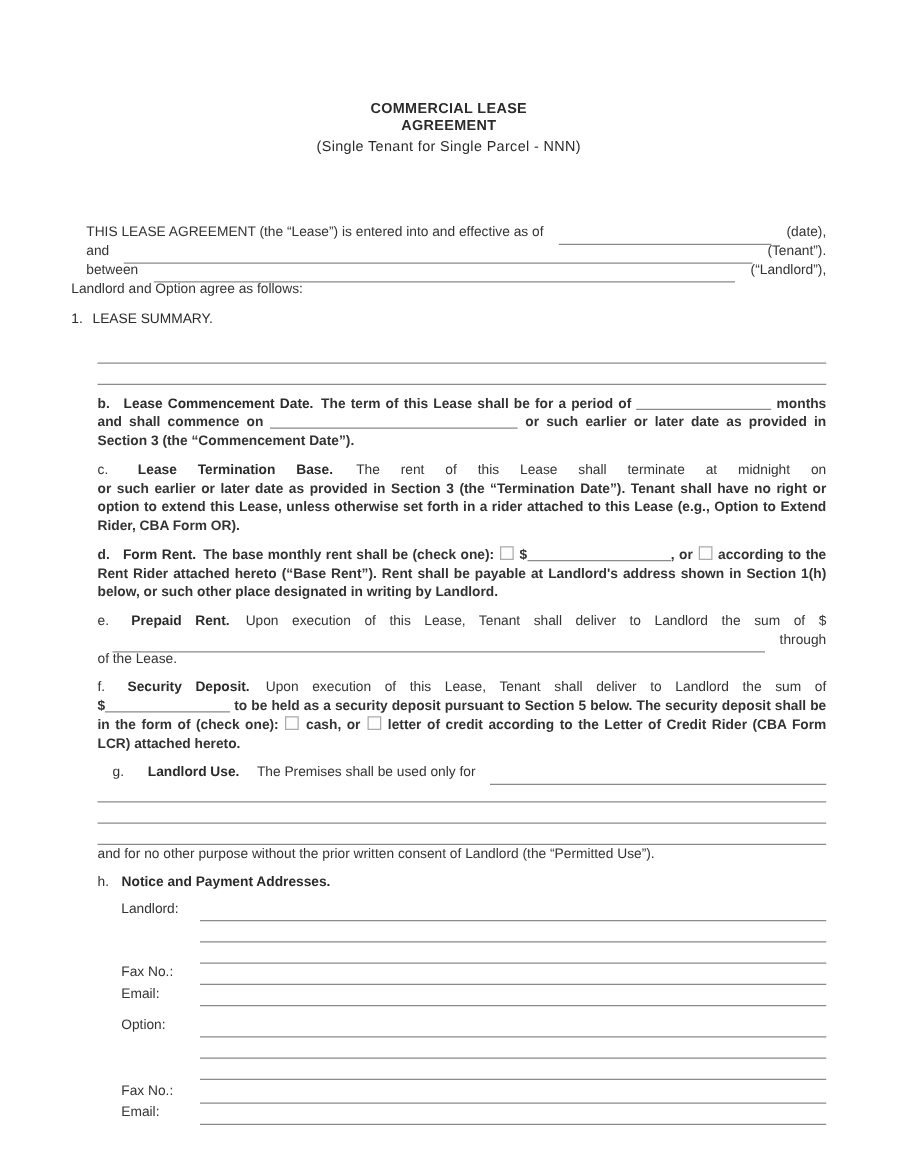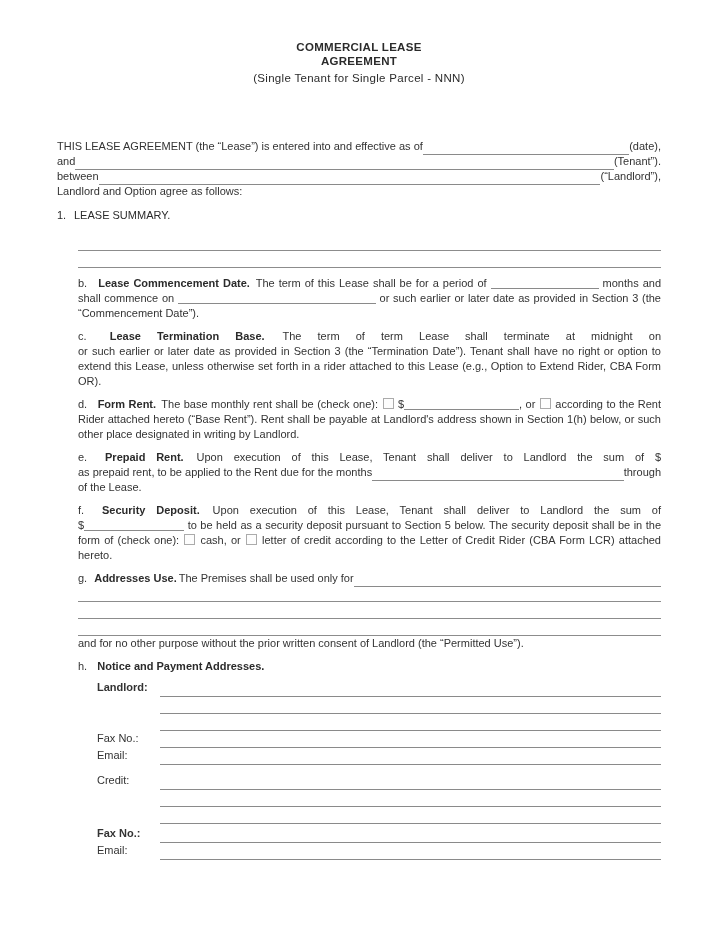--- a/index.html
+++ b/index.html
@@ -2,32 +2,32 @@
 <html><head>
 <meta charset="utf-8">
 <style>
   html,body{margin:0;padding:0;}
   body{
     width:720px;height:931px;background:#ffffff;
     font-family:"Liberation Sans","DejaVu Sans",sans-serif;
     font-size:11px;line-height:15px;color:#333;
     overflow:hidden;
   }
-  .page{box-sizing:border-box;width:720px;height:867px;padding:40px 59px 0 57px;background:#fff;}
+  .page{box-sizing:border-box;width:720px;height:867px;padding:80px 59px 0 57px;background:#fff;}
   
   .title-block{text-align:center;letter-spacing:.3px;}
   .title-line{font-weight:bold;font-size:11.5px;line-height:14px;color:#2b2b2b;}
   .subtitle{font-size:11.5px;line-height:16px;margin-top:2px;color:#2b2b2b;}
   
   .intro{margin-top:53px;}
-  .fill-line{display:flex;align-items:center;gap:0;}
+  .fill-line{display:flex;align-items:flex-end;gap:12px;margin-left:12px;}
   .fill-line .blank{flex:1;border-bottom:1px solid #8a8a8a;height:11px;transform:translateY(2px);}
   
   p{margin:0;}
-  .just{text-align:justify;}
+  .just{text-align:justify;font-weight:bold;}
   .stretch{text-align:justify;text-align-last:justify;}
   .sec-heading{font-weight:normal;margin-top:9px;color:#2b2b2b;}
   .sec-num{display:inline-block;width:17px;}
   .item{margin-left:21px;margin-top:8px;}
   .ltr{margin-right:7px;}
   b.t{margin-right:2px;color:#2b2b2b;}
   
   .iblank{display:inline-block;border-bottom:1px solid #8a8a8a;height:10px;vertical-align:-2px;}
   .w100{width:100px}.w110{width:108px}.w115{width:115px}.w200{width:198px}
   
@@ -35,21 +35,21 @@
   .rule + .rule{height:16px;}
   .rule-gap{margin-top:12px;}
   
   .cb{display:inline-block;width:9px;height:9px;border:1px solid #ababab;background:#fdfdfd;vertical-align:-1px;margin:0 1px;}
   
   .addr{margin-left:40px;margin-top:6px;}
   .addr-row{display:flex;height:17px;}
   .addr-label{width:63px;flex:none;}
   .addr-line{flex:1;border-bottom:1px solid #8a8a8a;}
   .gap8{margin-top:8px;}
-  .gap5{margin-top:2px;font-weight:bold;}
+  .gap5{margin-top:2px;}
 </style>
 </head>
 <body>
 
 <div class="page">
 
   <div class="title-block">
     <div class="title-line">COMMERCIAL LEASE</div>
     <div class="title-line">AGREEMENT</div>
     <div class="subtitle">(Single Tenant for Single Parcel - NNN)</div>
@@ -92,21 +92,21 @@
       <span>months and shall commence on</span>
       <span class="iblank w200"></span>
       <span>or such earlier or later date as provided in Section 3 (the “Commencement Date”).</span>
     </p>
   </div>
 
   <div class="item">
     <p class="stretch">
       <span class="ltr">c.</span>
       <b class="t">Lease Termination Base.</b>
-      <span>The term of term Lease shall terminate at midnight on</span>
+      <span>The rent of this Lease shall terminate at midnight on</span>
     </p>
     <p class="just">or such earlier or later date as provided in Section 3 (the “Termination Date”). Tenant shall have no right or option to extend this Lease, unless otherwise set forth in a rider attached to this Lease (e.g., Option to Extend Rider, CBA Form OR).</p>
   </div>
 
   <div class="item">
     <p class="just">
       <span class="ltr">d.</span>
       <b class="t">Form Rent.</b>
       <span>The base monthly rent shall be (check one):</span>
       <span class="cb"></span>
@@ -116,21 +116,20 @@
     </p>
   </div>
 
   <div class="item">
     <p class="stretch">
       <span class="ltr">e.</span>
       <b class="t">Prepaid Rent.</b>
       <span>Upon execution of this Lease, Tenant shall deliver to Landlord the sum of $</span>
     </p>
     <div class="fill-line">
-      <span>as prepaid rent, to be applied to the Rent due for the months</span>
       <span class="blank"></span>
       <span>through</span>
     </div>
     <p>of the Lease.</p>
   </div>
 
   <div class="item">
     <p class="stretch">
       <span class="ltr">f.</span>
       <b class="t">Security Deposit.</b>
@@ -142,21 +141,21 @@
       <span class="cb"></span>
       <span>cash, or</span>
       <span class="cb"></span>
       <span>letter of credit according to the Letter of Credit Rider (CBA Form LCR) attached hereto.</span>
     </p>
   </div>
 
   <div class="item">
     <div class="fill-line">
       <span class="ltr">g.</span>
-      <b class="t">Addresses Use.</b>
+      <b class="t">Landlord Use.</b>
       <span>The Premises shall be used only for</span>
       <span class="blank"></span>
     </div>
     <div class="rule"></div>
     <div class="rule"></div>
     <div class="rule"></div>
     <p>and for no other purpose without the prior written consent of Landlord (the “Permitted Use”).</p>
   </div>
 
   <div class="item">
@@ -181,21 +180,21 @@
     </div>
     <div class="addr-row">
       <span class="addr-label">Fax No.:</span>
       <span class="addr-line"></span>
     </div>
     <div class="addr-row">
       <span class="addr-label">Email:</span>
       <span class="addr-line"></span>
     </div>
     <div class="addr-row gap8">
-      <span class="addr-label">Credit:</span>
+      <span class="addr-label">Option:</span>
       <span class="addr-line"></span>
     </div>
     <div class="addr-row">
       <span class="addr-label"></span>
       <span class="addr-line"></span>
     </div>
     <div class="addr-row">
       <span class="addr-label"></span>
       <span class="addr-line"></span>
     </div>

